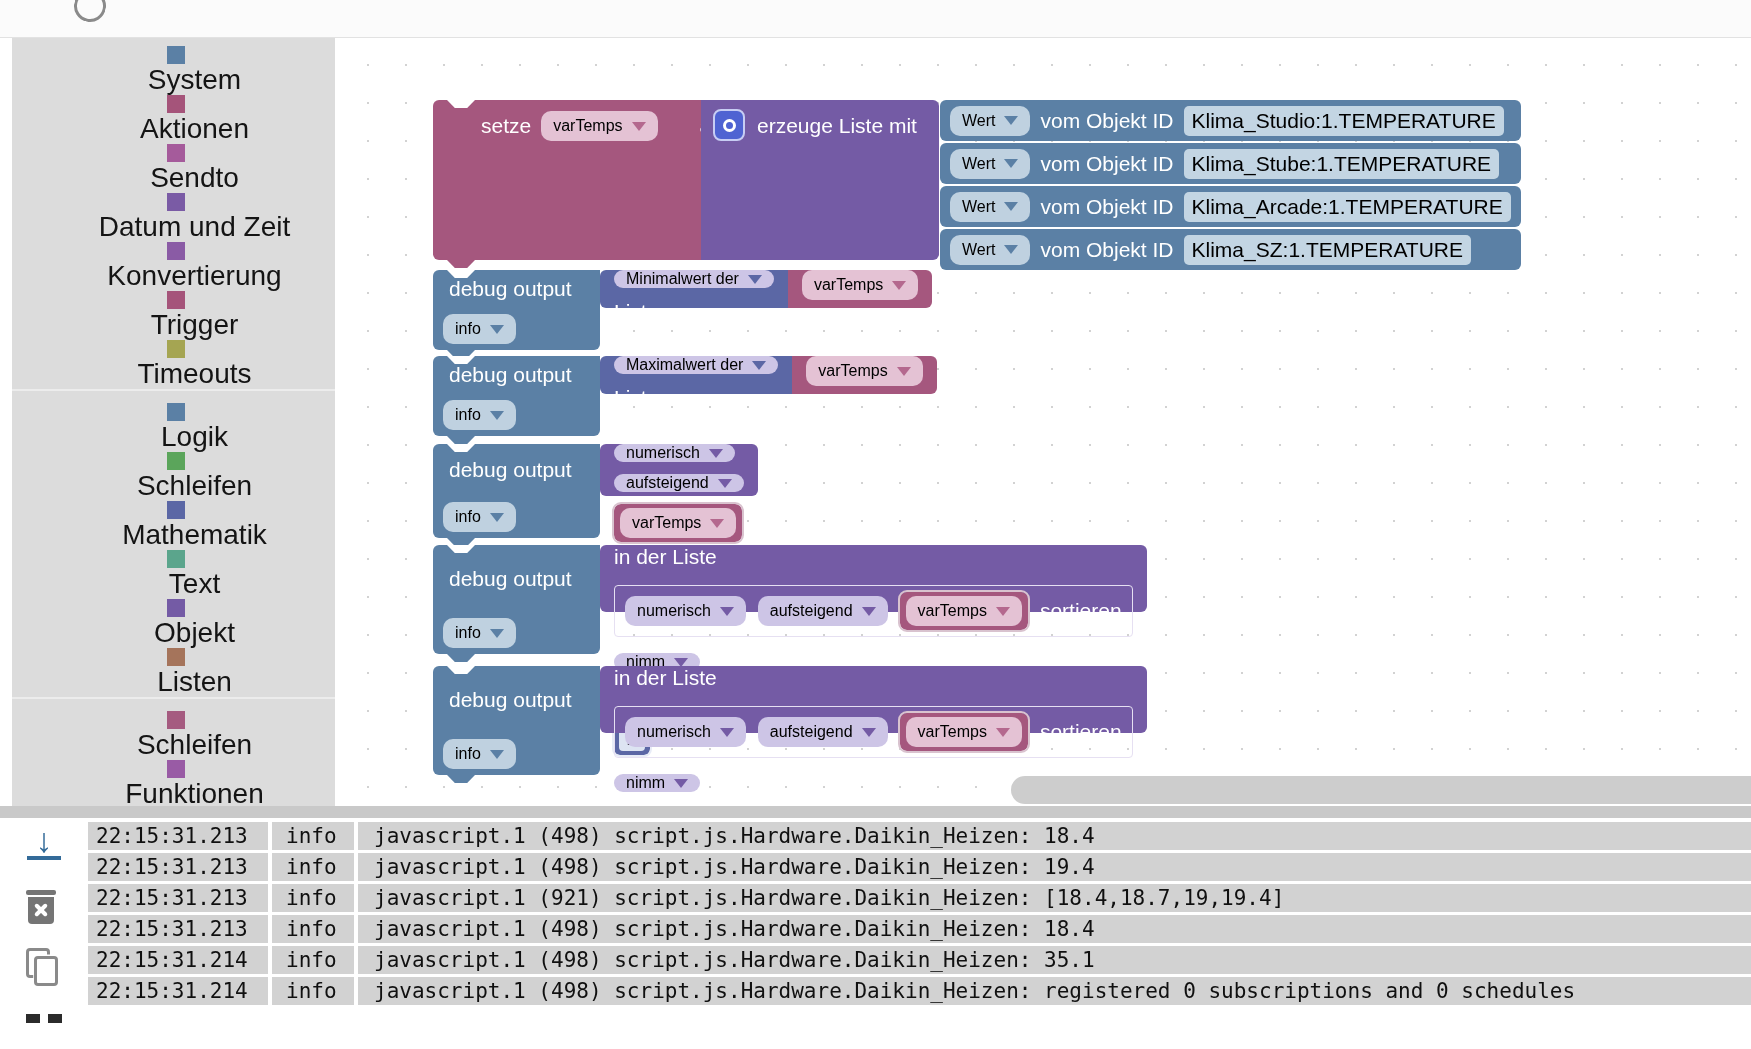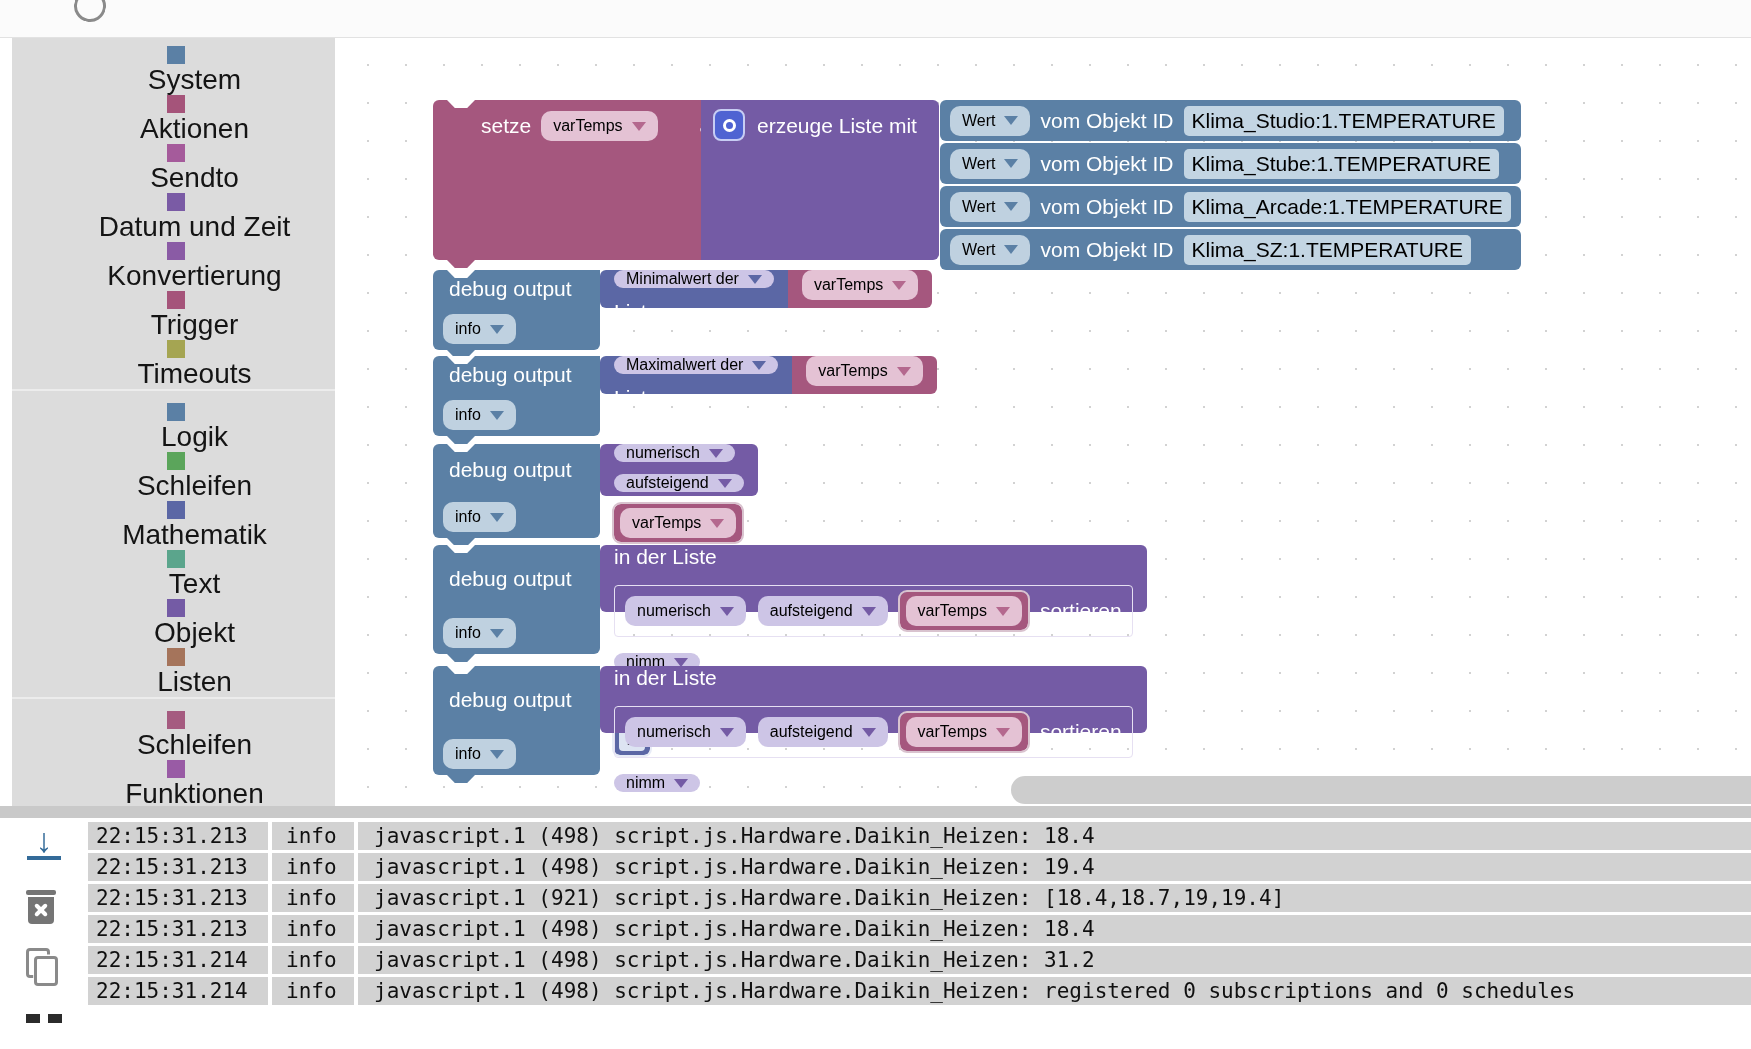--- a/index.html
+++ b/index.html
@@ -474,21 +474,21 @@
       <div class="lcell lc-msg">javascript.1 (921) script.js.Hardware.Daikin_Heizen: [18.4,18.7,19,19.4]</div>
     </div>
     <div class="log-row">
       <div class="lcell lc-time">22:15:31.213</div>
       <div class="lcell lc-level">info</div>
       <div class="lcell lc-msg">javascript.1 (498) script.js.Hardware.Daikin_Heizen: 18.4</div>
     </div>
     <div class="log-row">
       <div class="lcell lc-time">22:15:31.214</div>
       <div class="lcell lc-level">info</div>
-      <div class="lcell lc-msg">javascript.1 (498) script.js.Hardware.Daikin_Heizen: 31.2</div>
+      <div class="lcell lc-msg">javascript.1 (498) script.js.Hardware.Daikin_Heizen: 35.1</div>
     </div>
     <div class="log-row">
       <div class="lcell lc-time">22:15:31.214</div>
       <div class="lcell lc-level">info</div>
       <div class="lcell lc-msg">javascript.1 (498) script.js.Hardware.Daikin_Heizen: registered 0 subscriptions and 0 schedules</div>
     </div>
   </div>
 </div>
 
 </body></html>

